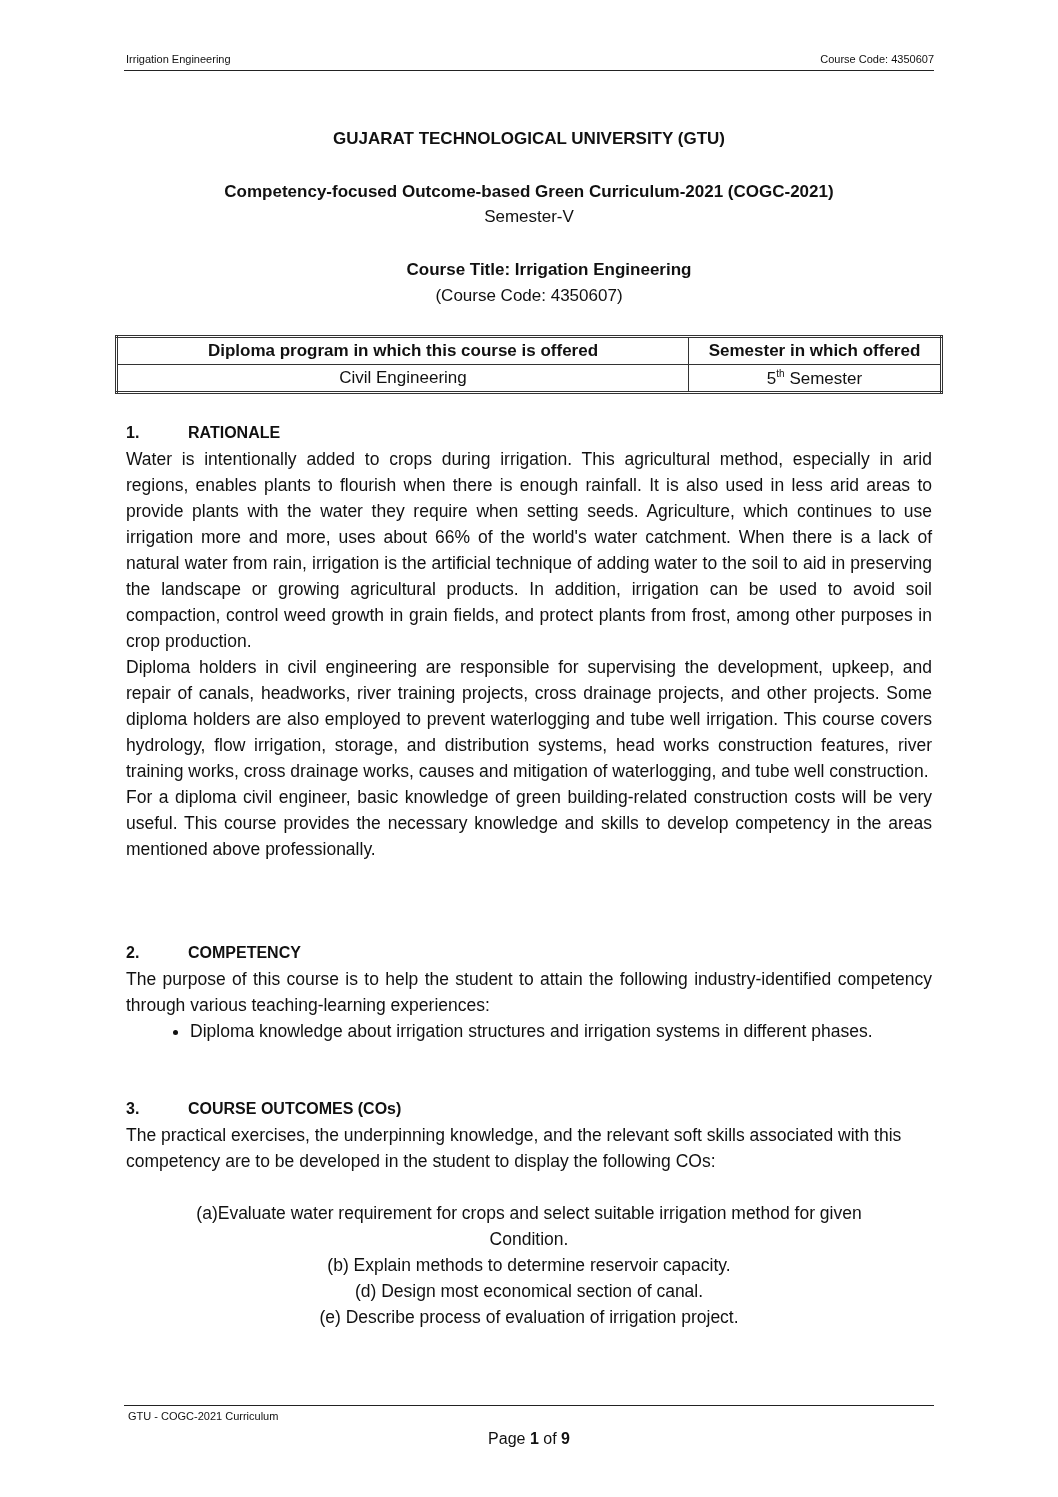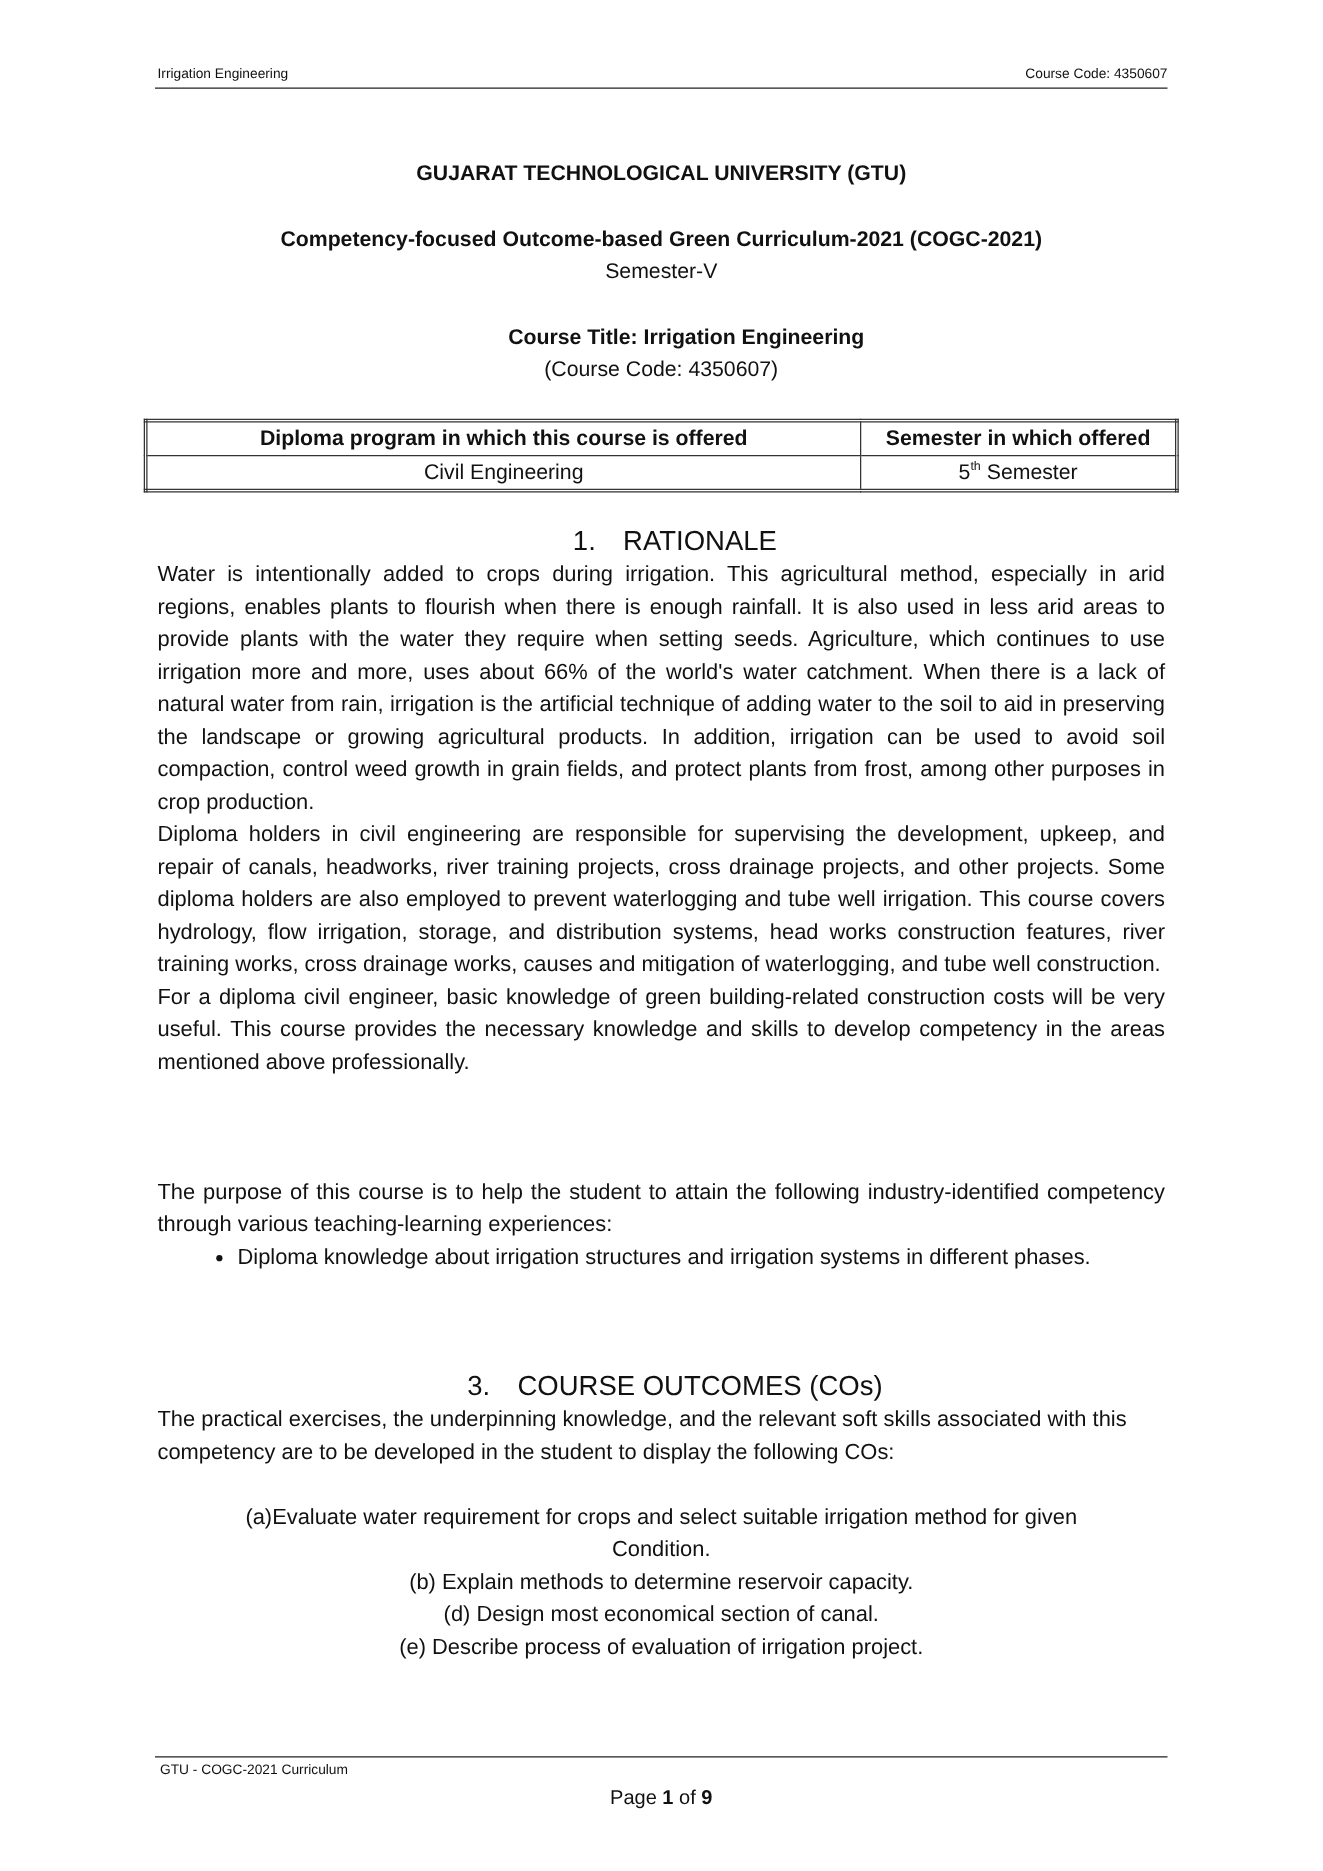--- a/index.html
+++ b/index.html
@@ -9,21 +9,21 @@
          font-size: 11px; border-bottom: 1.5px solid #222; }
   .hdr .l { position: absolute; left: 2px; top: 3px; }
   .hdr .r { position: absolute; right: 0; top: 3px; }
   .center { position: absolute; left: 0; width: 1058px; text-align: center; font-size: 17px; }
   .b { font-weight: bold; }
   table.prog { position: absolute; left: 115px; top: 335px; width: 828px;
                border-collapse: collapse; border: 3px double #333; font-size: 17px; padding-left: 44px; }
   table.prog td, table.prog th { border: 1px solid #333; text-align: center; padding: 1px 4px; height: 24px; }
   table.prog th { font-weight: bold; }
   .sec { position: absolute; left: 126px; width: 806px; font-size: 17.5px; line-height: 26px; }
-  .sec h2 { font-size: 22px; margin: 0; font-weight: normal; text-align: center; }
+  .sec h2 { font-size: 16px; margin: 0; font-weight: bold; }
   .sec h2 .n { display: inline-block; width: 62px; }
   .sec p { margin: 0; text-align: justify; }
   .sec ul { margin: 0; padding-left: 64px; }
   .sec ul li { text-align: justify; }
   .co { margin: 0; text-align: center; }
   .ftr { position: absolute; left: 124px; right: 124px; top: 1405px; border-top: 1.5px solid #222;
          font-size: 11px; }
   .ftr .l { position: absolute; left: 4px; top: 4px; }
   .ftr .c { position: absolute; left: 0; right: 0; top: 24px; text-align: center; font-size: 16px; }
 </style>
@@ -55,20 +55,21 @@
   </table>
 
 <div class="sec" style="top:420px;">
   <h2><span class="n">1.</span><span>RATIONALE</span></h2>
   <p>Water is intentionally added to crops during irrigation. This agricultural method, especially in arid regions, enables plants to flourish when there is enough rainfall. It is also used in less arid areas to provide plants with the water they require when setting seeds. Agriculture, which continues to use irrigation more and more, uses about 66% of the world's water catchment. When there is a lack of natural water from rain, irrigation is the artificial technique of adding water to the soil to aid in preserving the landscape or growing agricultural products. In addition, irrigation can be used to avoid soil compaction, control weed growth in grain fields, and protect plants from frost, among other purposes in crop production.</p>
   <p>Diploma holders in civil engineering are responsible for supervising the development, upkeep, and repair of canals, headworks, river training projects, cross drainage projects, and other projects. Some diploma holders are also employed to prevent waterlogging and tube well irrigation. This course covers hydrology, flow irrigation, storage, and distribution systems, head works construction features, river training works, cross drainage works, causes and mitigation of waterlogging, and tube well construction.</p>
   <p>For a diploma civil engineer, basic knowledge of green building-related construction costs will be very useful. This course provides the necessary knowledge and skills to develop competency in the areas mentioned above professionally.</p>
 </div>
 
 <div class="sec" style="top:940px;">
+  <h2><span class="n">2.</span><span>COMPETENCY</span></h2>
   <p>The purpose of this course is to help the student to attain the following industry-identified competency through various teaching-learning experiences:</p>
   <ul>
     <li>Diploma knowledge about irrigation structures and irrigation systems in different phases.</li>
   </ul>
 </div>
 
 <div class="sec" style="top:1096px;">
   <h2><span class="n">3.</span><span>COURSE OUTCOMES (COs)</span></h2>
   <p style="text-align:left;">The practical exercises, the underpinning knowledge, and the relevant soft skills associated with this competency are to be developed in the student to display the following COs:</p>
   <div style="height:26px;"></div>

